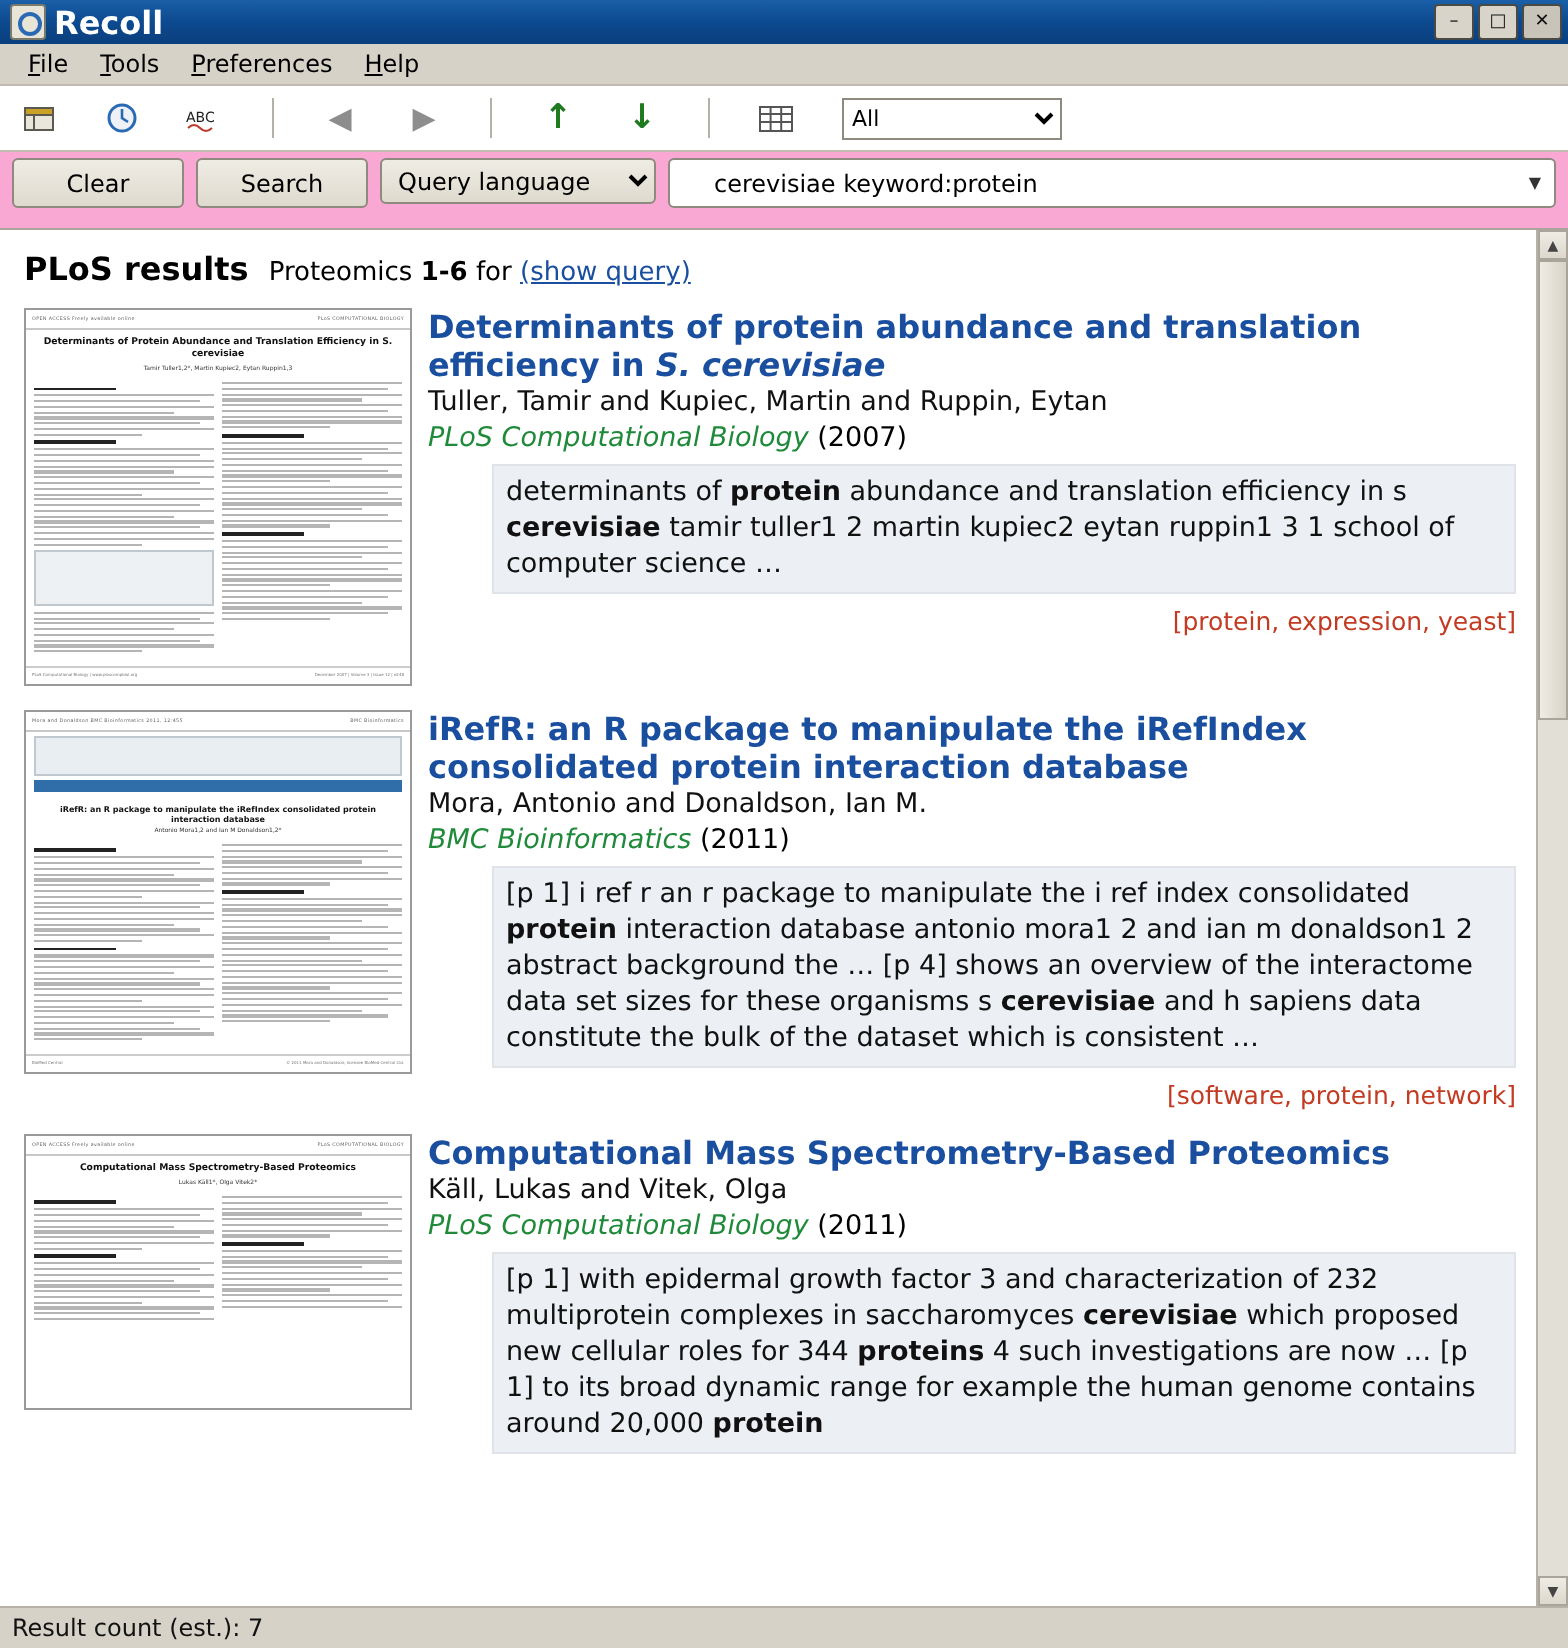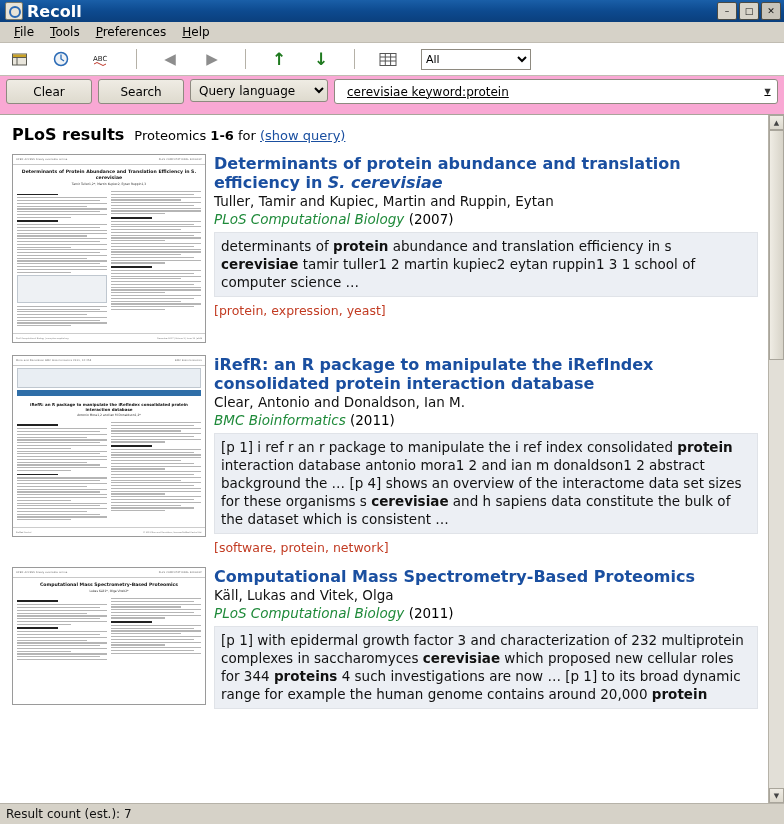--- a/index.html
+++ b/index.html
@@ -160,22 +160,21 @@
     width: 138px;
   }
   .search-input-wrap {
     flex: 1 1 auto;
     display: flex;
     align-items: center;
     height: 23px;
     background: #fff;
     border: 1px solid #8e8a80;
     border-radius: 3px;
-    padding: 0 2px 0 10px;
-    text-decoration: underline;
+    padding: 0 2px 0 20px;
   }
   .search-input-wrap input {
     flex: 1 1 auto;
     border: none;
     outline: none;
     font-size: 12px;
     font-family: "DejaVu Sans", "Liberation Sans", sans-serif;
     background: transparent;
     color: #000;
     height: 19px;
@@ -329,26 +328,28 @@
     color: #1f8a3a;
     font-style: italic;
   }
   .rsnippet {
     background: #eceff4;
     border: 1px solid #e0e3e8;
     padding: 4px 6px 5px 6px;
     font-size: 13.5px;
     line-height: 18px;
     color: #111;
+    margin-left: 32px;
   }
   .rsnippet b { font-weight: bold; }
   .rkeywords {
     color: #c23b22;
     font-size: 12.5px;
     padding-top: 6px;
+    text-align: right;
   }
   
   .vscroll {
     width: 15px;
     flex: 0 0 15px;
     background: #e8e5dd;
     border-left: 1px solid #b6b2a8;
     display: flex;
     flex-direction: column;
     align-items: center;
@@ -680,21 +681,21 @@
             <div class="tb-foot">
               <span>BioMed Central</span>
               <span>© 2011 Mora and Donaldson; licensee BioMed Central Ltd.</span>
             </div>
           </div>
         </div>
         <div class="rtext">
           <div class="rtitle">
             <span>iRefR: an R package to manipulate the iRefIndex consolidated protein interaction database</span>
           </div>
-          <div class="rauthors">Clear, Antonio and Donaldson, Ian M.</div>
+          <div class="rauthors">Mora, Antonio and Donaldson, Ian M.</div>
           <div class="rjournal">
             <span class="jname">BMC Bioinformatics</span>
             <span>(2011)</span>
           </div>
           <div class="rsnippet">[p 1] i ref r an r package to manipulate the i ref index consolidated <b>protein</b> interaction database antonio mora1 2 and ian m donaldson1 2 abstract background the  …   [p 4] shows an overview of the interactome data set sizes for these organisms s <b>cerevisiae</b> and h sapiens data constitute the bulk of the dataset which is consistent  …</div>
           <div class="rkeywords">[software, protein, network]</div>
         </div>
       </div>
 
       <div class="result">

